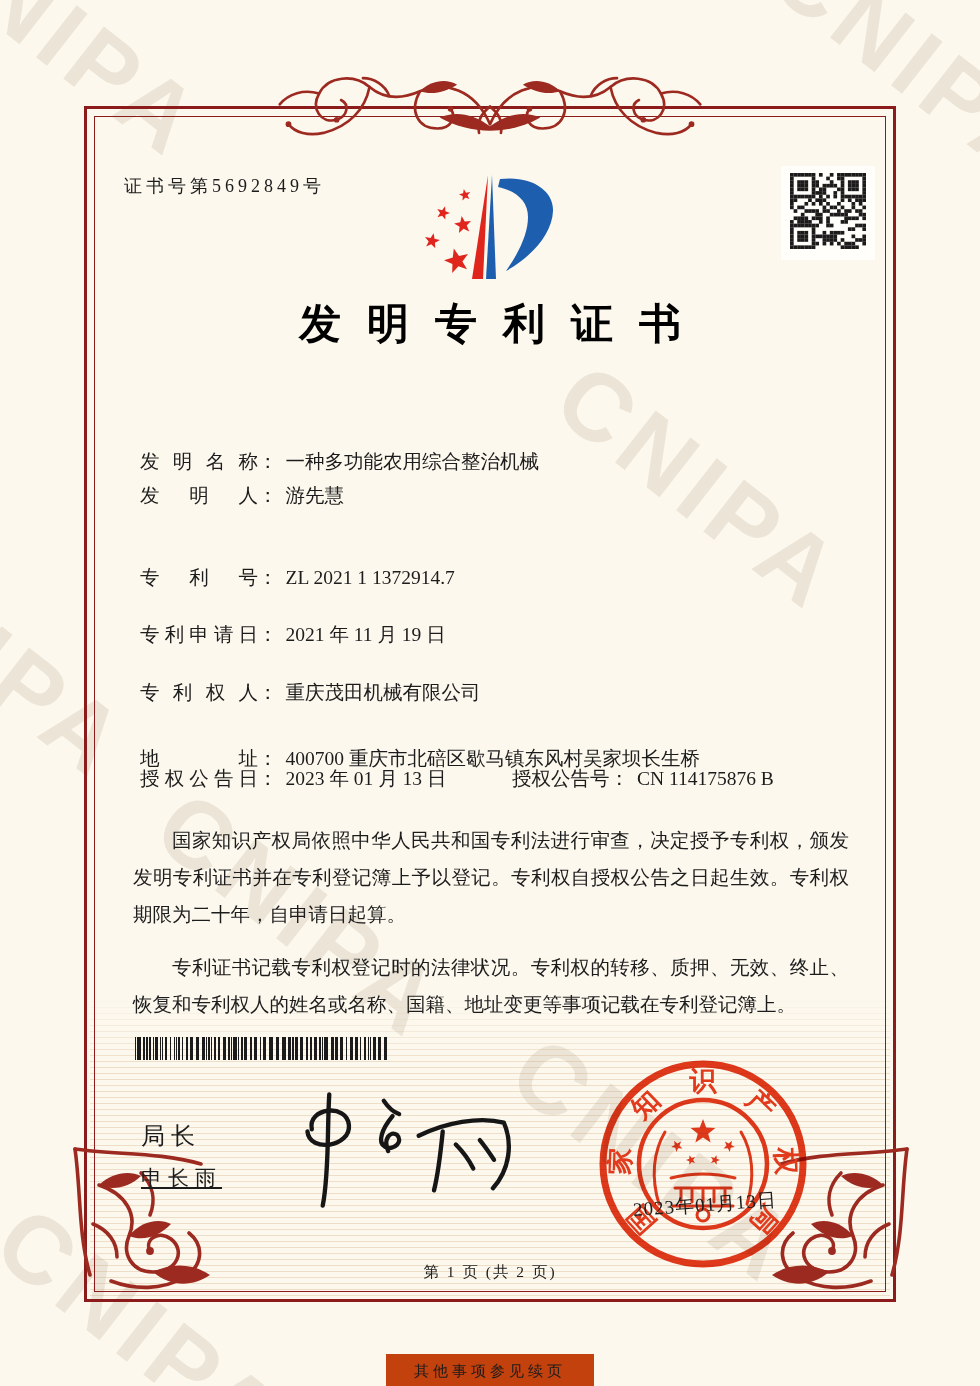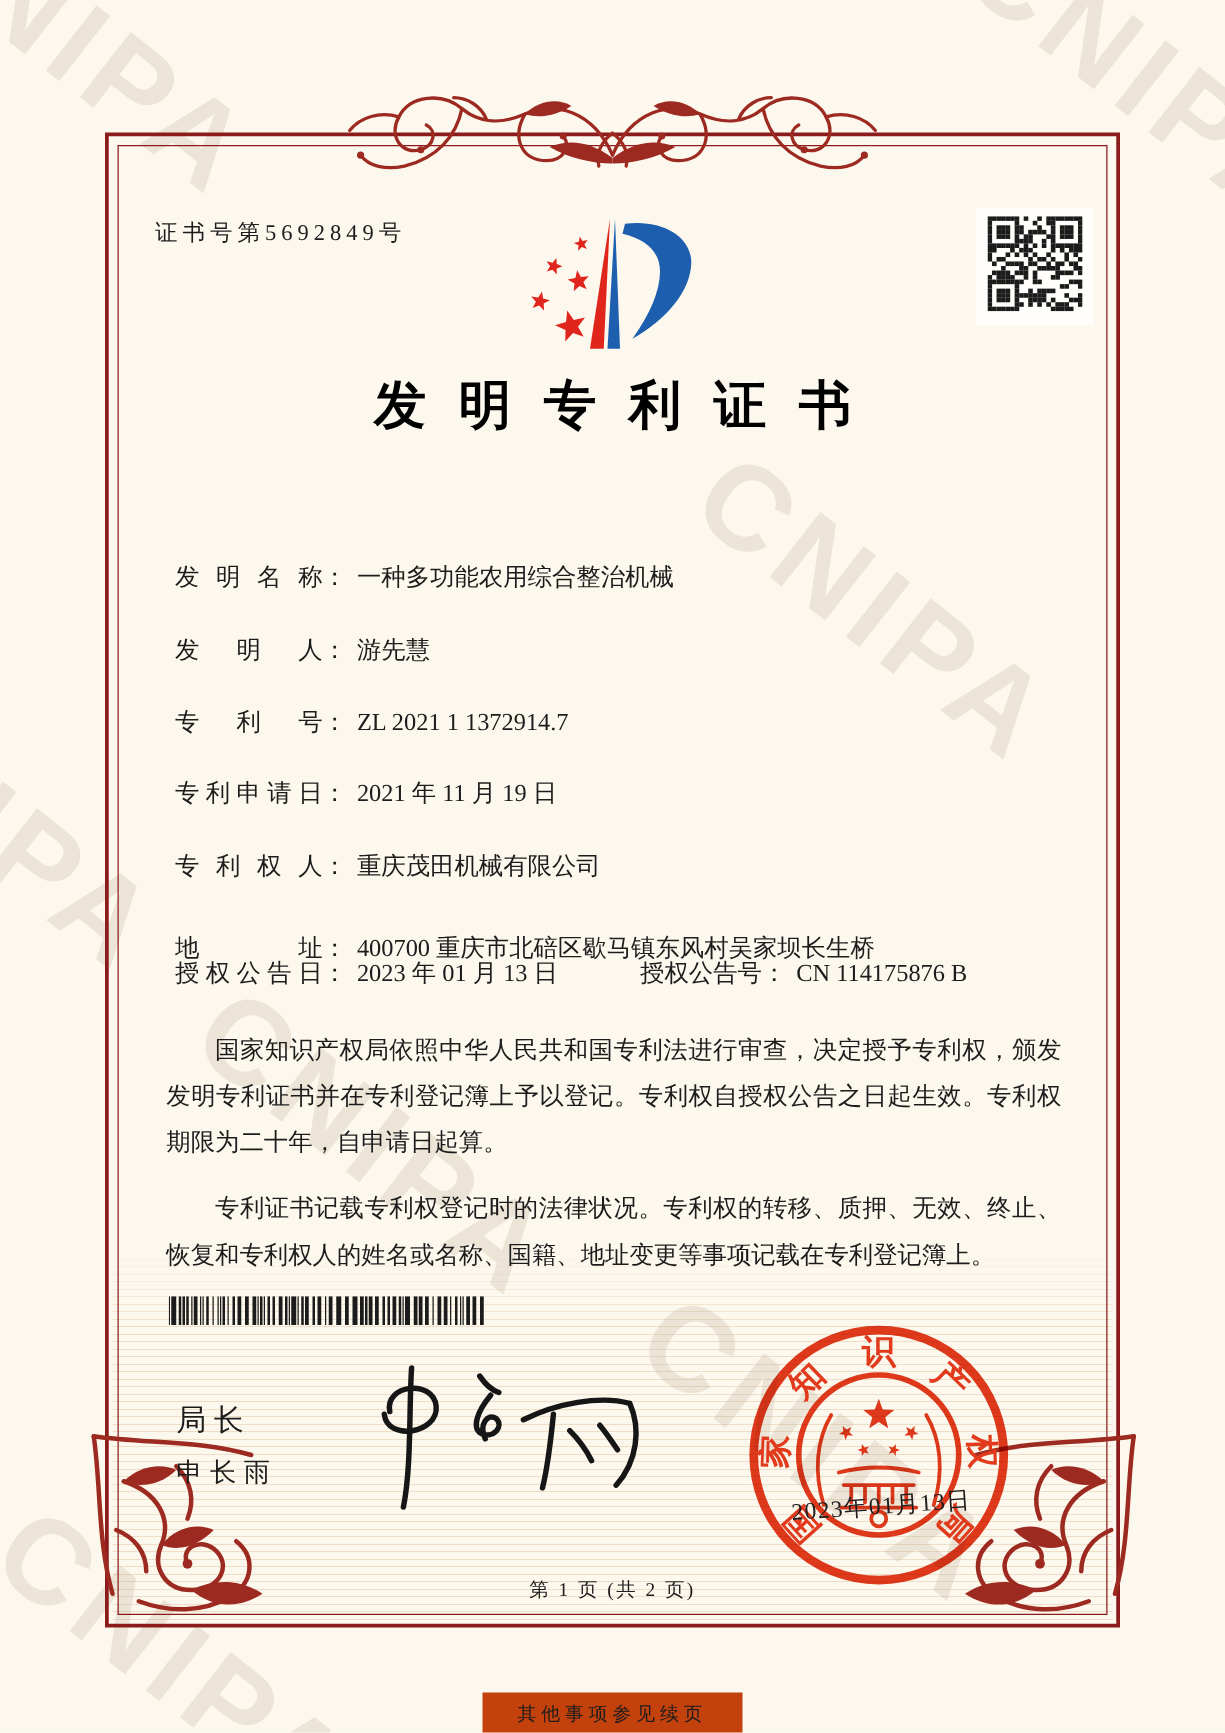--- a/index.html
+++ b/index.html
@@ -48,35 +48,35 @@
   .qr{position:absolute;left:781px;top:166px;width:94px;height:94px;background:#fffefb;z-index:5;
       display:flex;align-items:center;justify-content:center;}
   .title{
     position:absolute;left:0;right:0;top:296px;text-align:center;z-index:5;
     font-size:42px;font-weight:700;letter-spacing:26px;text-indent:26px;color:#000000;
   }
   
   .field{position:absolute;left:140px;font-size:19.5px;z-index:5;white-space:nowrap;margin-top:32px;}
   .flabel{display:inline-block;width:118px;text-align:justify;text-align-last:justify;vertical-align:bottom;}
   .fcolon{display:inline-block;margin-right:8px;}
-  .f0{top:416px;} .f1{top:474px;} .f2{top:532px;} .f3{top:589px;} .f4{top:647px;} .f5{top:713px;}
+  .f0{top:416px;} .f1{top:450px;} .f2{top:532px;} .f3{top:589px;} .f4{top:647px;} .f5{top:713px;}
   .grant{position:absolute;left:140px;top:765px;font-size:19.5px;z-index:5;white-space:nowrap;}
   .grant .right{position:absolute;left:372px;top:0;}
   
   .paras{position:absolute;left:133px;top:806px;width:716px;z-index:5;}
   .paras p{
     margin:16px 0 4px 0;font-size:19.5px;line-height:37px;
     text-align:justify;text-indent:2em;
   }
   
   .barcode{position:absolute;left:135px;top:1037px;width:258px;height:23px;z-index:5;}
   .director-title{position:absolute;left:141px;top:1120px;font-size:24px;letter-spacing:6px;z-index:5;
     font-family:"Liberation Sans","DejaVu Sans",sans-serif;}
   .director-name{position:absolute;left:141px;top:1164px;font-size:21px;letter-spacing:6px;z-index:5;
-    font-family:"Liberation Sans","DejaVu Sans",sans-serif;}
+    font-family:"Liberation Sans","DejaVu Sans",sans-serif;text-decoration:underline;}
   .sig{position:absolute;left:275px;top:1090px;width:270px;height:120px;z-index:5;}
   .seal{position:absolute;left:595px;top:1056px;width:216px;height:216px;z-index:6;mix-blend-mode:multiply;}
   .seal-ring-text span{
     position:absolute;left:50%;top:50%;width:28px;height:28px;margin:-14px;
     font-size:27px;font-weight:700;color:#e13a1c;text-align:center;line-height:28px;
   }
   .seal-date{
     position:absolute;left:600px;top:1192px;width:210px;text-align:center;z-index:7;
     font-size:19px;letter-spacing:1px;color:#1d1d1d;transform:rotate(-4deg);
   }

